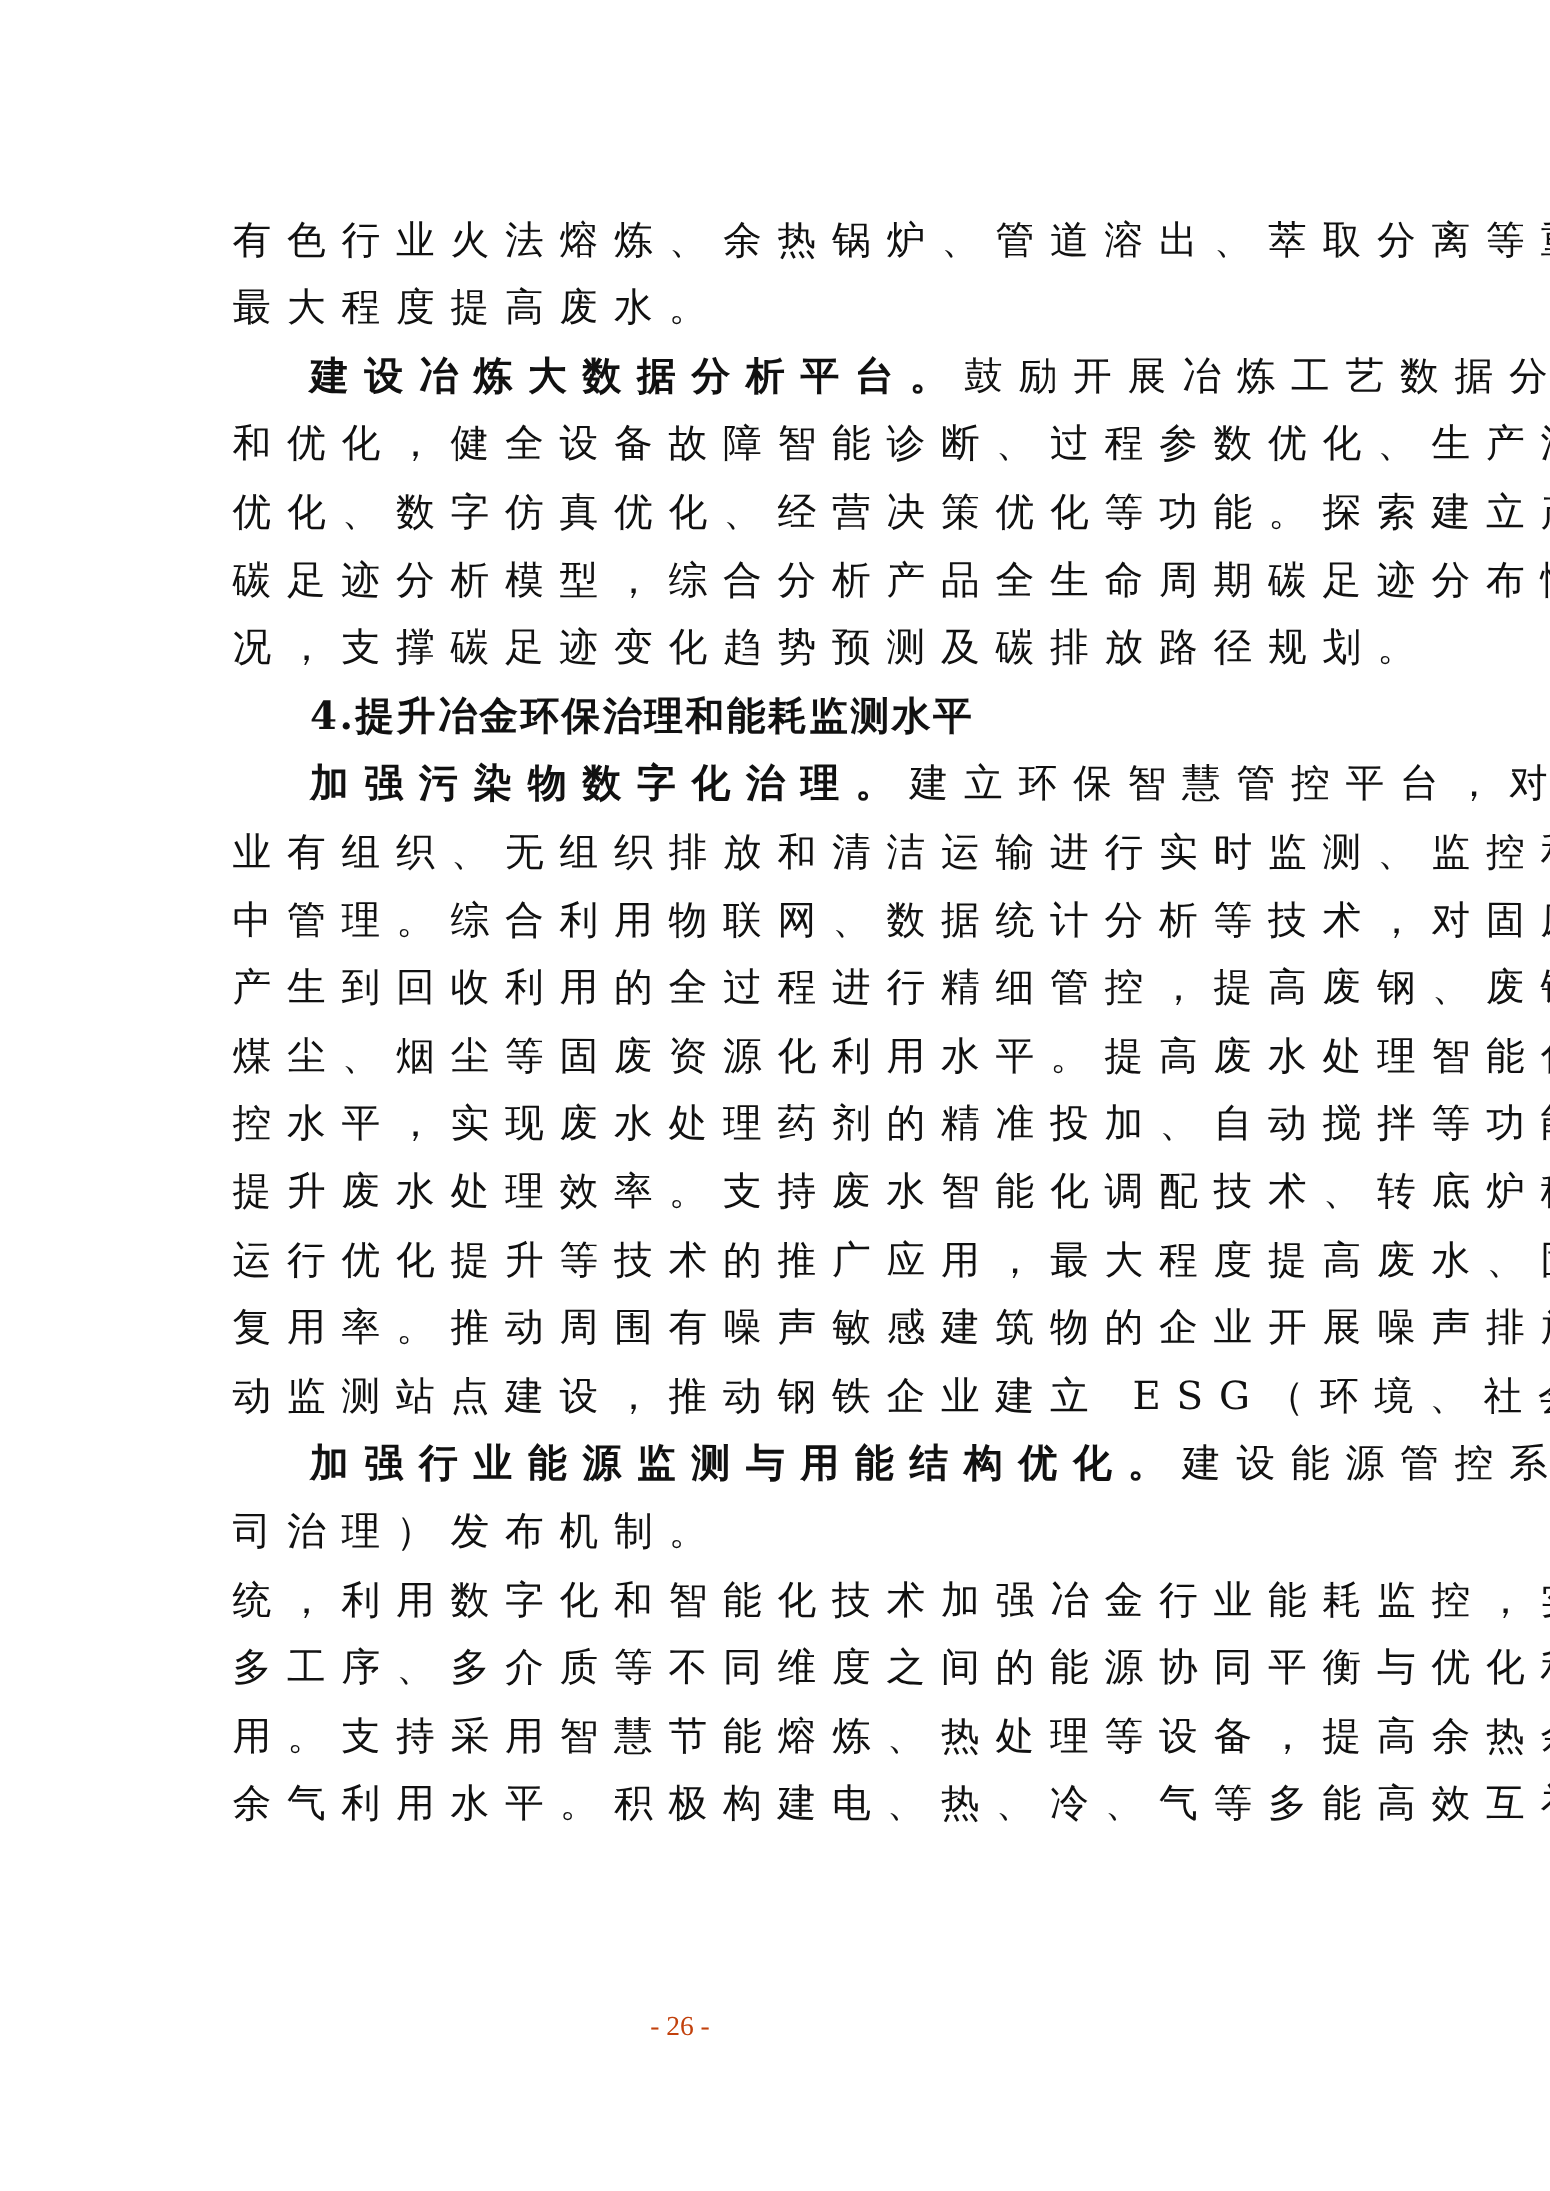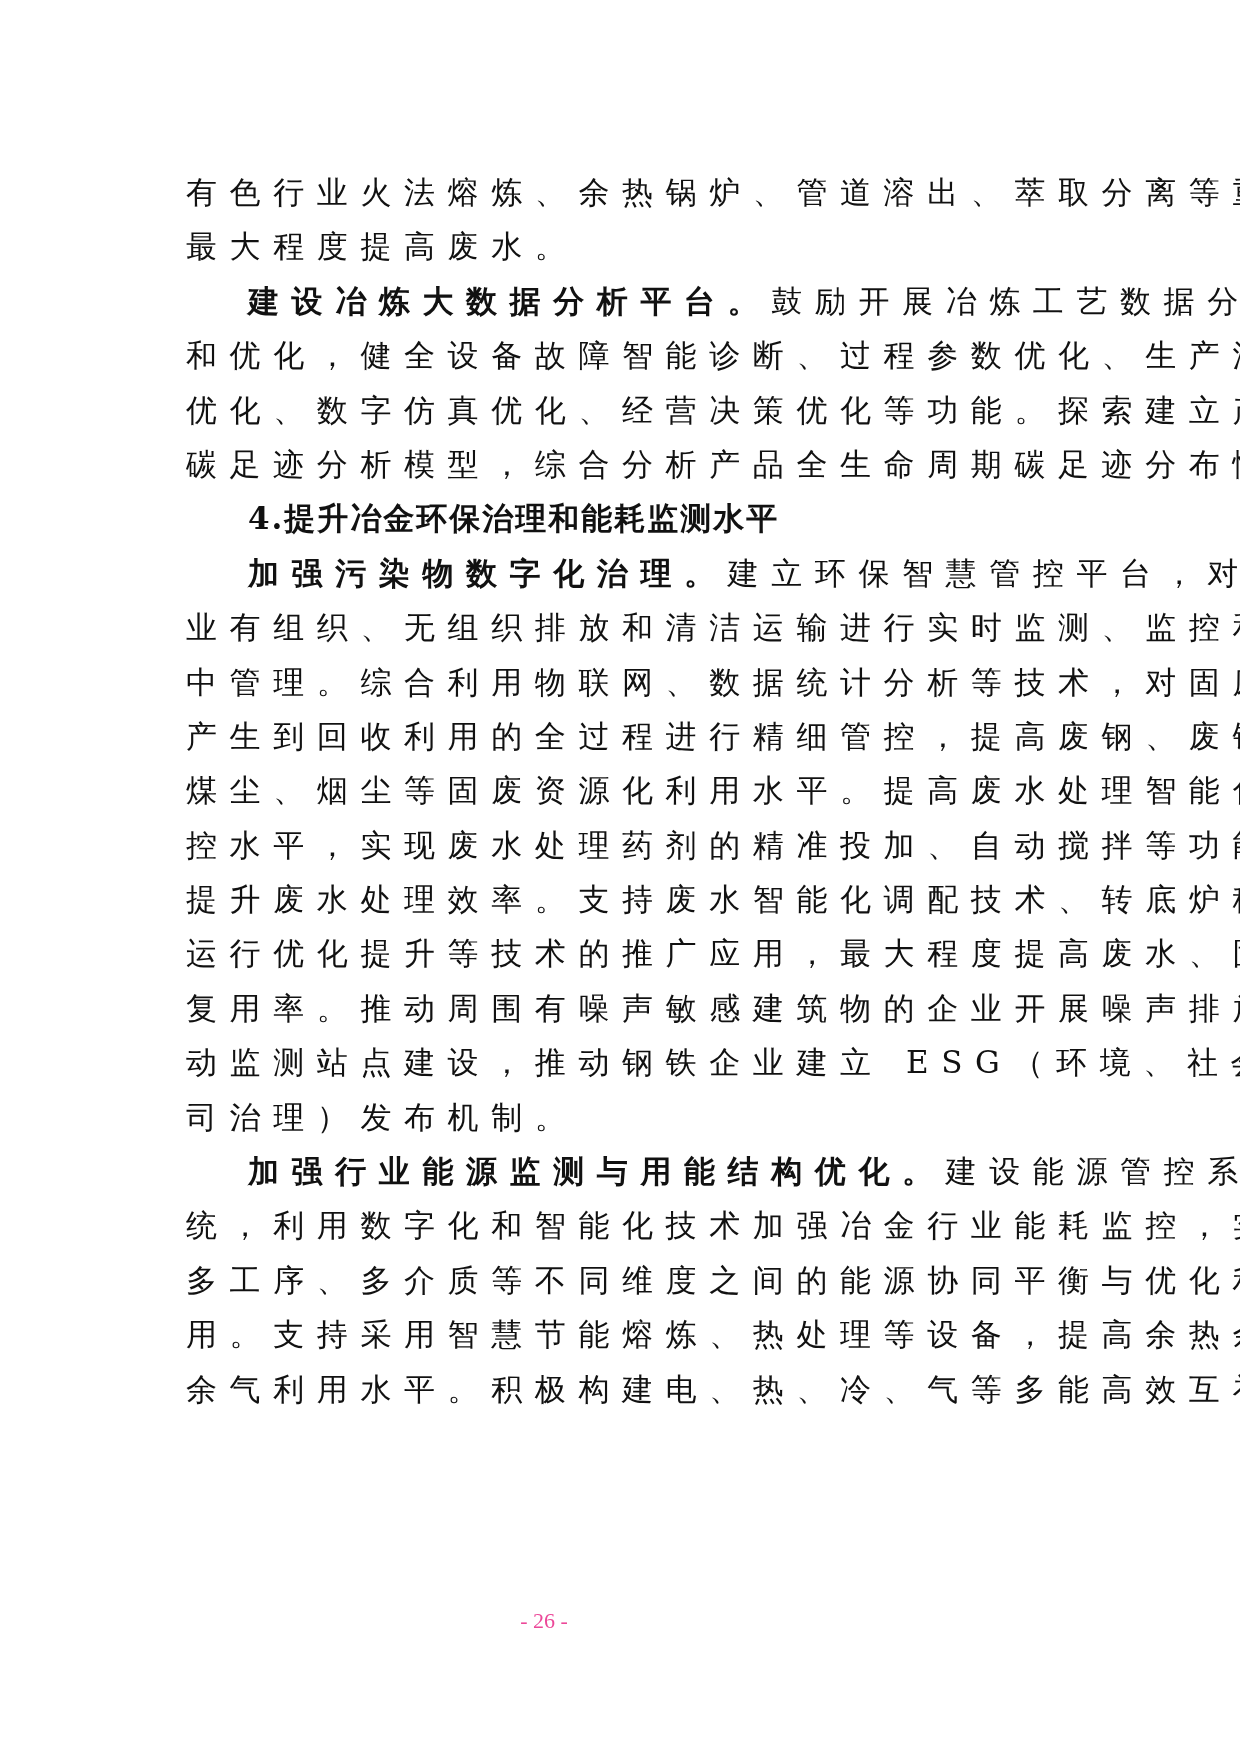--- a/index.html
+++ b/index.html
@@ -12,45 +12,46 @@
   .line {
     height: 54.4px; line-height: 54.4px; font-size: 31px;
     white-space: nowrap; letter-spacing: 12.6px; text-align: justify; text-align-last: justify;
   }
   .indent { padding-left: 62px; }
   .bold { font-weight: bold; }
   .head { letter-spacing: 2px; text-align-last: left; font-weight: bold; }
   .short { text-align-last: left; }
   .footer {
     position: absolute; left: 0; width: 1088px; top: 1608px; text-align: center;
-    font-family: "Liberation Serif", serif; font-size: 22px; color: #ec4899;
+    font-family: "Liberation Serif", serif; font-size: 22px; color: #c2410c;
   }
 </style>
 </head>
 <body>
 
 <div class="page">
   <div class="line">有色行业火法熔炼、余热锅炉、管道溶出、萃取分离等重点</div>
   <div class="line short">最大程度提高废水。</div>
   <div class="line indent"><span class="bold">建设冶炼大数据分析平台。</span><span>鼓励开展冶炼工艺数据分析</span></div>
   <div class="line">和优化，健全设备故障智能诊断、过程参数优化、生产流程</div>
   <div class="line">优化、数字仿真优化、经营决策优化等功能。探索建立产品</div>
   <div class="line">碳足迹分析模型，综合分析产品全生命周期碳足迹分布情</div>
+  <div class="line short">况，支撑碳足迹变化趋势预测及碳排放路径规划。</div>
   <div class="line indent head">4.提升冶金环保治理和能耗监测水平</div>
   <div class="line indent"><span class="bold">加强污染物数字化治理。</span><span>建立环保智慧管控平台，对企</span></div>
   <div class="line">业有组织、无组织排放和清洁运输进行实时监测、监控和集</div>
   <div class="line">中管理。综合利用物联网、数据统计分析等技术，对固废从</div>
   <div class="line">产生到回收利用的全过程进行精细管控，提高废钢、废铁、</div>
   <div class="line">煤尘、烟尘等固废资源化利用水平。提高废水处理智能化管</div>
   <div class="line">控水平，实现废水处理药剂的精准投加、自动搅拌等功能，</div>
   <div class="line">提升废水处理效率。支持废水智能化调配技术、转底炉稳定</div>
   <div class="line">运行优化提升等技术的推广应用，最大程度提高废水、固废</div>
   <div class="line">复用率。推动周围有噪声敏感建筑物的企业开展噪声排放自</div>
   <div class="line">动监测站点建设，推动钢铁企业建立 ESG（环境、社会和公</div>
+  <div class="line indent"><span class="bold">加强行业能源监测与用能结构优化。</span><span>建设能源管控系</span></div>
   <div class="line short">司治理）发布机制。</div>
-  <div class="line indent"><span class="bold">加强行业能源监测与用能结构优化。</span><span>建设能源管控系</span></div>
   <div class="line">统，利用数字化和智能化技术加强冶金行业能耗监控，实现</div>
   <div class="line">多工序、多介质等不同维度之间的能源协同平衡与优化利</div>
   <div class="line">用。支持采用智慧节能熔炼、热处理等设备，提高余热余压</div>
   <div class="line">余气利用水平。积极构建电、热、冷、气等多能高效互补的</div>
 </div>
 
 <div class="footer">- 26 -</div>
 
 </body></html>

